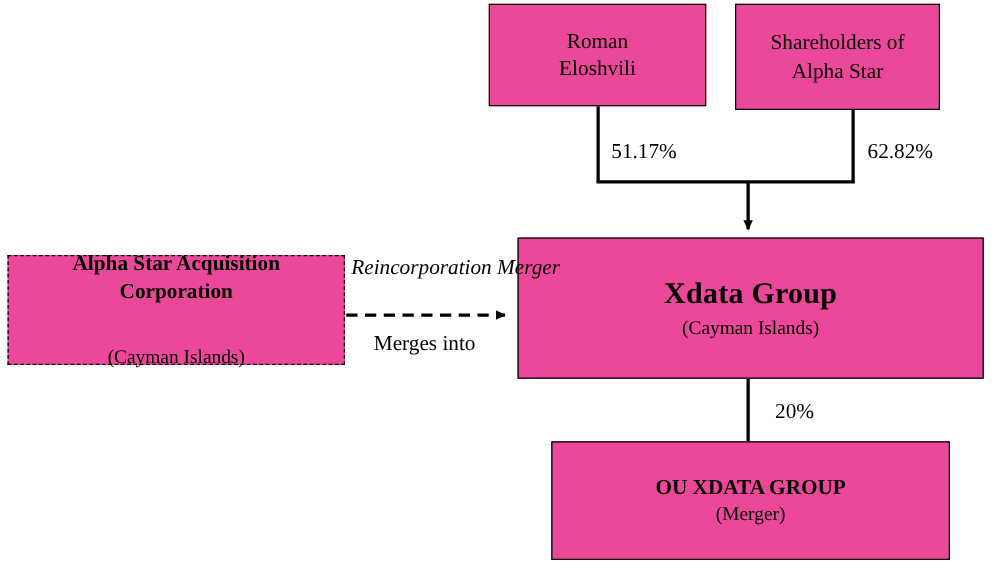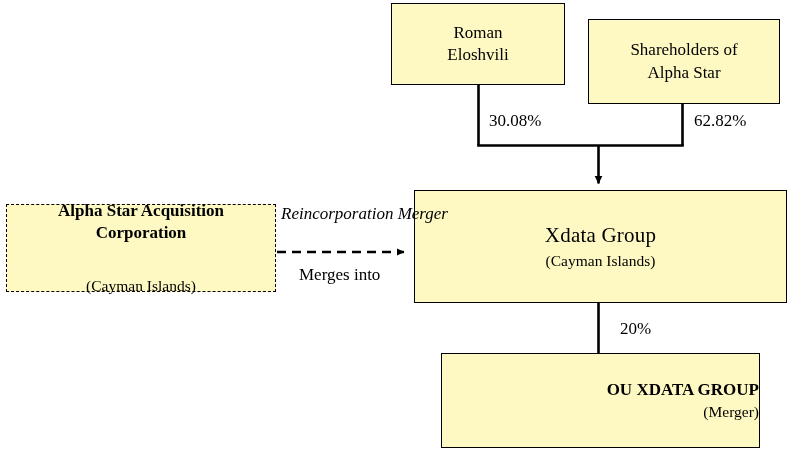--- a/index.html
+++ b/index.html
@@ -20,42 +20,42 @@
     position: absolute;
     left: 0;
     top: 0;
     width: 801px;
     height: 460px;
   }
   .node {
     position: absolute;
     box-sizing: border-box;
     border: 1.6px solid #000000;
-    background: #fef9c3;
+    background: #ec4899;
     display: flex;
     flex-direction: column;
     align-items: center;
     justify-content: center;
     text-align: center;
     line-height: 1.32;
   }
   .node.dashed {
     border: 1.6px dashed #000000;
   }
   .node-title {
     font-size: 17px;
     font-weight: normal;
     white-space: pre-line;
   }
   .node-title.bold {
     font-weight: bold;
   }
   .node-title.big {
-    font-size: 21px;
-    font-weight: normal;
+    font-size: 24px;
+    font-weight: bold;
     letter-spacing: 0.2px;
   }
   .node-sub {
     font-size: 15.5px;
     font-weight: normal;
     margin-top: 1px;
   }
   .edge-label {
     position: absolute;
     font-size: 17px;
@@ -90,42 +90,42 @@
     <path d="M277,252 L404,252" stroke="#000000" stroke-width="2.6" stroke-dasharray="9,6" fill="none" marker-end="url(#arrowhead)"></path>
 
     <path d="M598.5,303 L598.5,353" stroke="#000000" stroke-width="2.6" fill="none"></path>
   </svg>
 
   <div class="node" style="left:391px; top:3px; width:174px; height:82px;">
     <div class="node-title">Roman
 Eloshvili</div>
   </div>
 
-  <div class="node" style="left:588px; top:3px; width:192px; height:85px;margin-top:16px;">
+  <div class="node" style="left:588px; top:3px; width:164px; height:85px;">
     <div class="node-title">Shareholders of
 Alpha Star</div>
   </div>
 
   <div class="node dashed" style="left:6px; top:204px; width:270px; height:88px;gap:30px;">
     <div class="node-title bold">Alpha Star Acquisition
 Corporation</div>
     <div class="node-sub">(Cayman Islands)</div>
   </div>
 
   <div class="node" style="left:414px; top:190px; width:373px; height:113px;">
     <div class="node-title big">Xdata Group</div>
     <div class="node-sub">(Cayman Islands)</div>
   </div>
 
-  <div class="node" style="left:441px; top:353px; width:319px; height:95px;align-items:flex-end;">
+  <div class="node" style="left:441px; top:353px; width:319px; height:95px;">
     <div class="node-title bold">OU XDATA GROUP</div>
     <div class="node-sub">(Merger)</div>
   </div>
 
-  <div class="edge-label" style="left:489px; top:110px;">30.08%</div>
+  <div class="edge-label" style="left:489px; top:110px;">51.17%</div>
 
   <div class="edge-label" style="left:694px; top:110px;">62.82%</div>
 
   <div class="edge-label italic" style="left:281px; top:203px; width:122px;">Reincorporation
 Merger</div>
 
   <div class="edge-label" style="left:299px; top:264px;">Merges into</div>
 
   <div class="edge-label" style="left:620px; top:318px;">20%</div>
 

